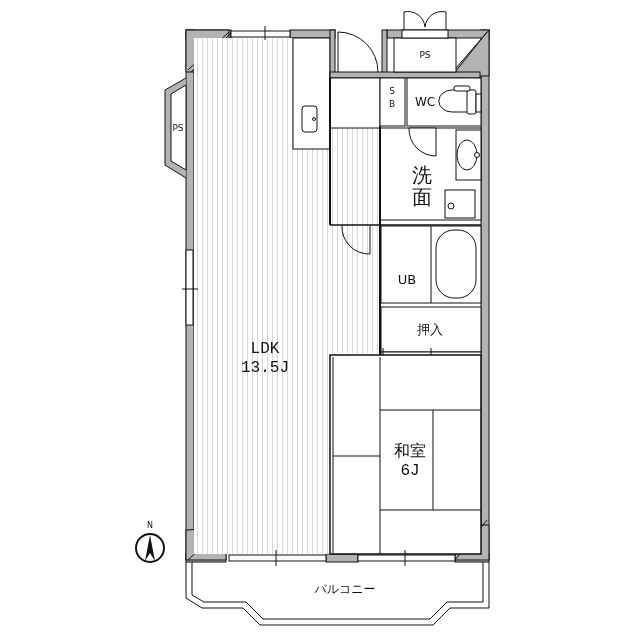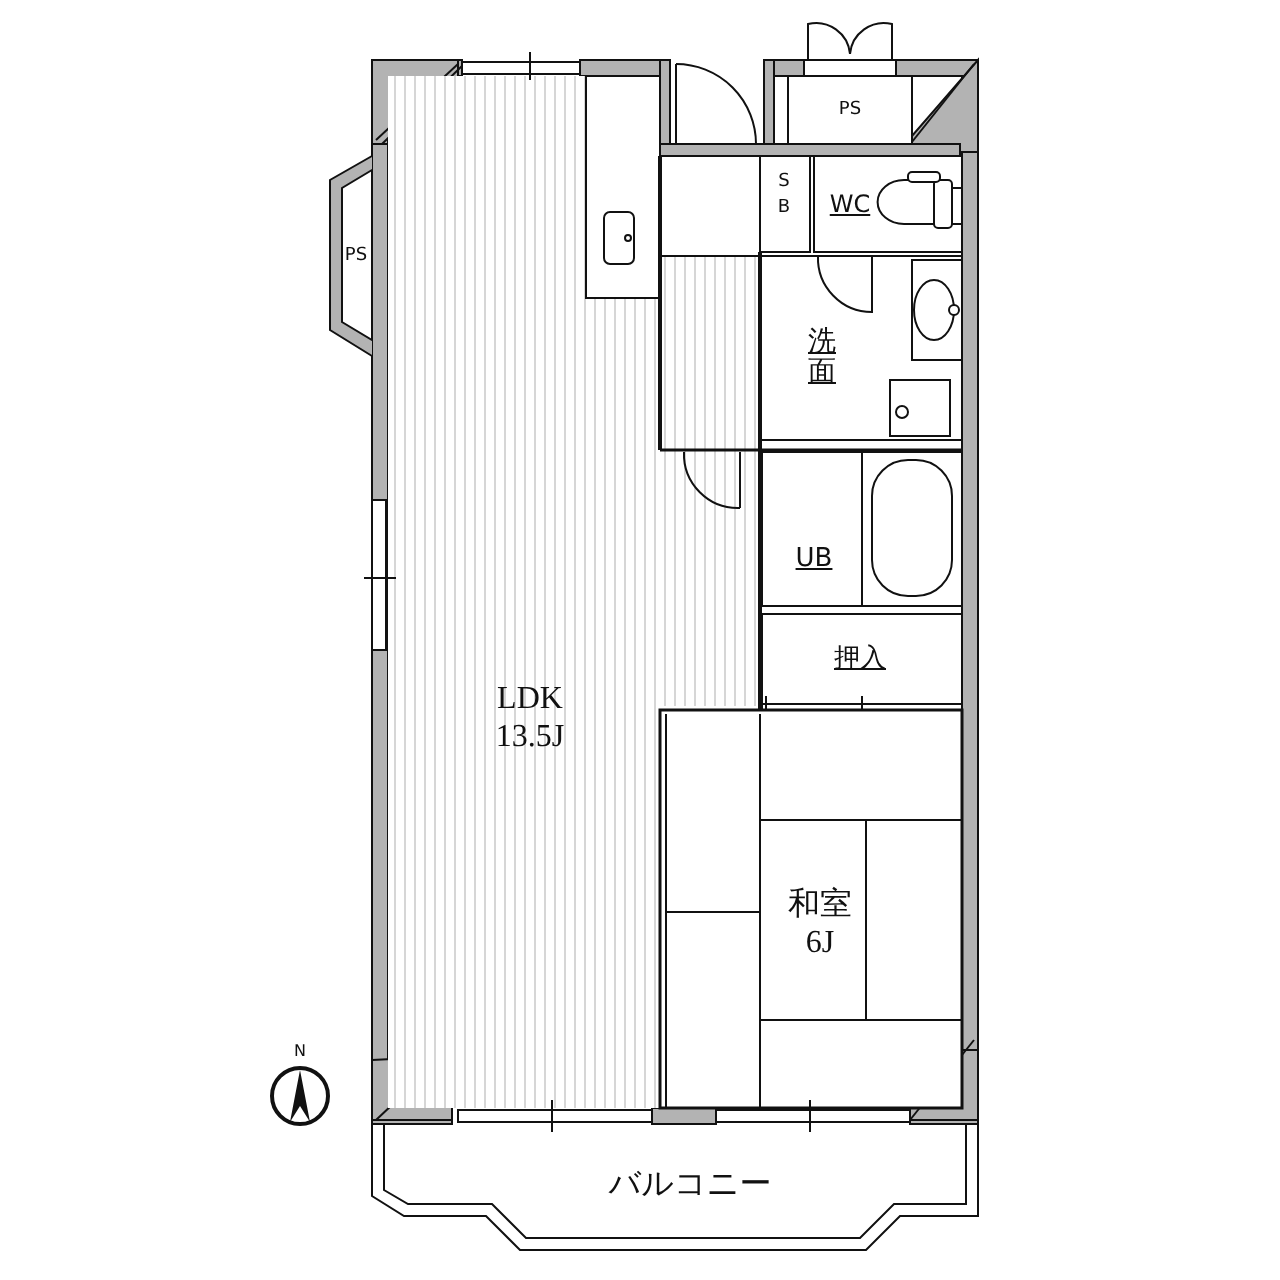--- a/index.html
+++ b/index.html
@@ -1,21 +1,21 @@
 <!DOCTYPE html>
 <html><head>
 <meta charset="utf-8">
 <style>
   html, body { margin:0; padding:0; background:#fff; }
   body { width:640px; height:640px; position:relative; overflow:hidden; font-family:"DejaVu Sans", sans-serif; }
   #plan { position:absolute; left:0; top:0; }
   .lbl { position:absolute; color:#111; text-align:center; white-space:nowrap; line-height:1.2; }
-  .room-lbl { font-family:Liberation Serif, serif; font-size:16px; }
+  .room-lbl { font-family:Liberation Mono, monospace; font-size:16px; }
   .small-lbl { font-size:9px; }
-  .mid-lbl { font-size:13px;text-decoration:underline; }
+  .mid-lbl { font-size:13px; }
 </style>
 </head>
 <body>
 
 <svg id="plan" width="640" height="640" viewBox="0 0 640 640" xmlns="http://www.w3.org/2000/svg">
   <defs>
     <pattern id="stripes" width="5" height="10" patternUnits="userSpaceOnUse">
       <rect width="5" height="10" fill="#fff"></rect>
       <line x1="2.5" y1="0" x2="2.5" y2="10" stroke="#d6d6d6" stroke-width="1"></line>
     </pattern>
@@ -162,32 +162,32 @@
 <div class="lbl room-lbl" style="left:230px;top:340px;width:70px;">
   <div>LDK</div>
   <div>13.5J</div>
 </div>
 
 <div class="lbl room-lbl" style="left:385px;top:443px;width:50px;">
   <div>和室</div>
   <div>6J</div>
 </div>
 
-<div class="lbl mid-lbl" style="left:401px;top:164px;width:20px;white-space:normal;word-break:break-all;line-height:1.1;font-size:14px;">洗面</div>
+<div class="lbl mid-lbl" style="left:412px;top:164px;width:20px;white-space:normal;word-break:break-all;line-height:1.1;font-size:20px;">洗面</div>
 
 <div class="lbl mid-lbl" style="left:392px;top:272px;width:30px;">UB</div>
 
 <div class="lbl mid-lbl" style="left:410px;top:95px;width:30px;font-size:12px;">WC</div>
 
 <div class="lbl small-lbl" style="left:385px;top:85px;width:14px;line-height:1.4;">
   <div>S</div>
   <div>B</div>
 </div>
 
 <div class="lbl mid-lbl" style="left:410px;top:322px;width:40px;text-align:center;">押入</div>
 
 <div class="lbl small-lbl" style="left:415px;top:50px;width:20px;">PS</div>
 
 <div class="lbl small-lbl" style="left:169px;top:123px;width:18px;">PS</div>
 
-<div class="lbl" style="left:300px;top:582px;width:90px;font-size:16px;">バルコニー</div>
+<div class="lbl" style="left:300px;top:582px;width:90px;font-size:12px;">バルコニー</div>
 
 <div class="lbl" style="left:145px;top:521px;width:10px;font-size:8px;">N</div>
 
 </body></html>

